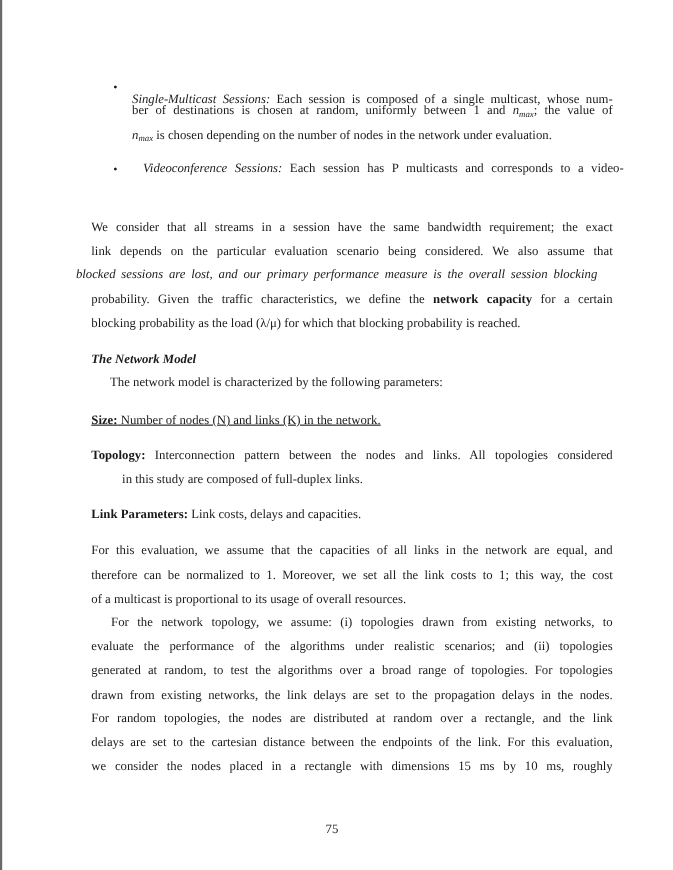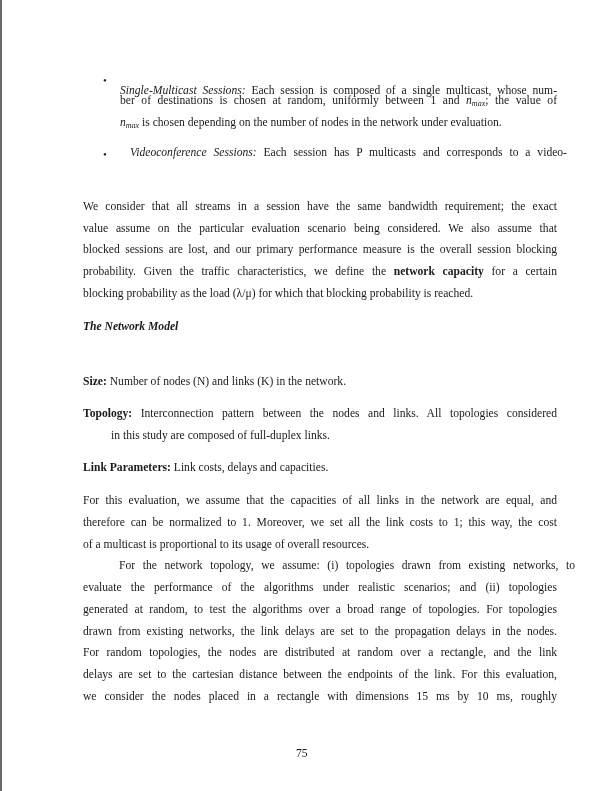--- a/index.html
+++ b/index.html
@@ -23,37 +23,38 @@
 
   <span class="bullet" style="left:103px; top:74px;">•</span>
   <div class="line just" style="left:120px; top:84px; width:437px;"><i>Single-Multicast Sessions:</i><span> Each session is composed of a single multicast, whose num-</span></div>
   <div class="line just" style="left:120px; top:94px; width:437px;"><span>ber of destinations is chosen at random, uniformly between 1 and </span><i>n</i><span class="sub">max</span><span>; the value of</span></div>
   <div class="line" style="left:120px; top:116px;"><i>n</i><span class="sub">max</span><span> is chosen depending on the number of nodes in the network under evaluation.</span></div>
 
   <span class="bullet" style="left:103px; top:148px;">•</span>
   <div class="line just" style="left:120px; top:146px; width:437px;margin-left:10px;"><i>Videoconference Sessions:</i><span> Each session has P multicasts and corresponds to a video-</span></div>
 
   <div class="line just" style="left:83px; top:200px; width:474px;">We consider that all streams in a session have the same bandwidth requirement; the exact</div>
-  <div class="line just" style="left:83px; top:222px; width:474px;">value assume on the particular evaluation scenario being considered. We also assume that</div>
-  <div class="line just" style="left:83px; top:243px; width:474px;">blocked sessions are lost, and our primary performance measure is the overall session blocking</div>
+  <div class="line just" style="left:83px; top:222px; width:474px;">link depends on the particular evaluation scenario being considered. We also assume that</div>
+  <div class="line just" style="left:69px; top:243px; width:474px;font-style:italic;">blocked sessions are lost, and our primary performance measure is the overall session blocking</div>
   <div class="line just" style="left:83px; top:265px; width:474px;"><span>probability. Given the traffic characteristics, we define the </span><b>network capacity</b><span> for a certain</span></div>
   <div class="line" style="left:83px; top:287px;">blocking probability as the load (λ/μ) for which that blocking probability is reached.</div>
 
   <div class="line" style="left:83px; top:320px; font-weight:bold; font-style:italic;">The Network Model</div>
+  <div class="line" style="left:100px; top:341px;">The network model is characterized by the following parameters:</div>
 
-  <div class="line" style="left:83px; top:375px;"><b>Size:</b><span> Number of nodes (N) and links (K) in the network.</span></div>
+  <div class="line" style="left:83px; top:375px;text-decoration:underline;"><b>Size:</b><span> Number of nodes (N) and links (K) in the network.</span></div>
   <div class="line just" style="left:83px; top:407px; width:474px;"><b>Topology:</b><span> Interconnection pattern between the nodes and links. All topologies considered</span></div>
   <div class="line" style="left:111px; top:429px;">in this study are composed of full-duplex links.</div>
   <div class="line" style="left:83px; top:461px;"><b>Link Parameters:</b><span> Link costs, delays and capacities.</span></div>
 
   <div class="line just" style="left:83px; top:494px; width:474px;font-family:Liberation Serif, serif;">For this evaluation, we assume that the capacities of all links in the network are equal, and</div>
   <div class="line just" style="left:83px; top:516px; width:474px;">therefore can be normalized to 1. Moreover, we set all the link costs to 1; this way, the cost</div>
   <div class="line" style="left:83px; top:538px;">of a multicast is proportional to its usage of overall resources.</div>
 
-  <div class="line just" style="left:101px; top:559px; width:456px;margin-left:18px;">For the network topology, we assume: (i) topologies drawn from existing networks, to</div>
+  <div class="line just" style="left:101px; top:559px; width:456px;">For the network topology, we assume: (i) topologies drawn from existing networks, to</div>
   <div class="line just" style="left:83px; top:581px; width:474px;">evaluate the performance of the algorithms under realistic scenarios; and (ii) topologies</div>
   <div class="line just" style="left:83px; top:603px; width:474px;">generated at random, to test the algorithms over a broad range of topologies. For topologies</div>
   <div class="line just" style="left:83px; top:625px; width:474px;">drawn from existing networks, the link delays are set to the propagation delays in the nodes.</div>
   <div class="line just" style="left:83px; top:646px; width:474px;">For random topologies, the nodes are distributed at random over a rectangle, and the link</div>
   <div class="line just" style="left:83px; top:668px; width:474px;">delays are set to the cartesian distance between the endpoints of the link. For this evaluation,</div>
   <div class="line just" style="left:83px; top:690px; width:474px;">we consider the nodes placed in a rectangle with dimensions 15 ms by 10 ms, roughly</div>
 
   <div class="pagenum">75</div>
 </div>
 

